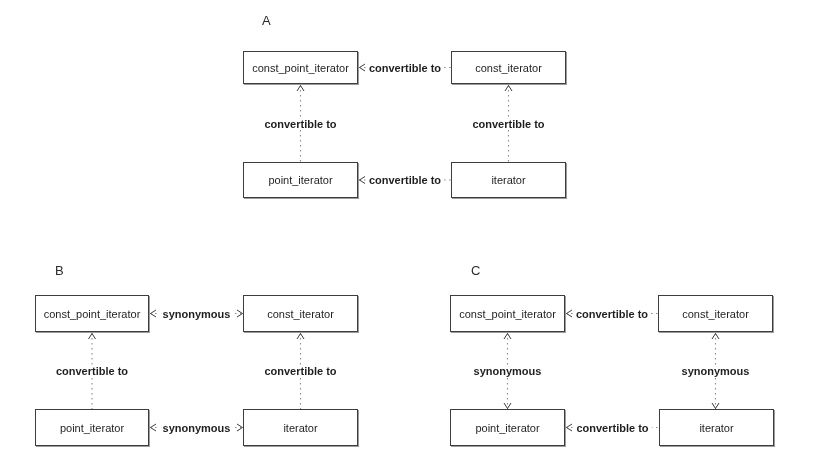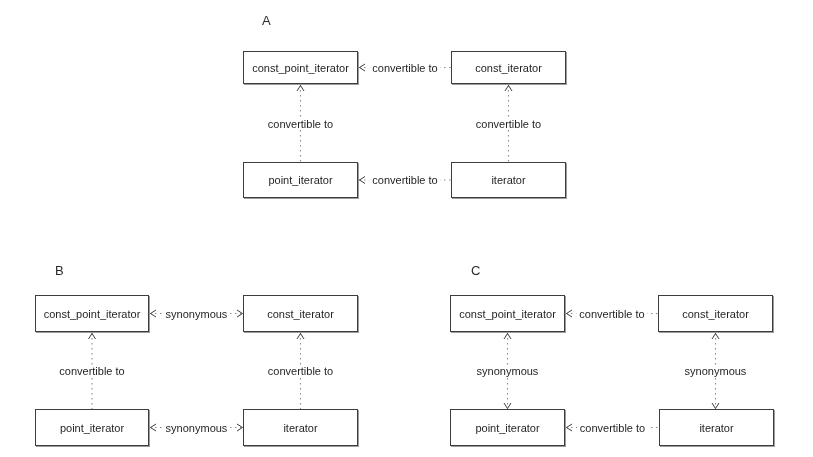--- a/index.html
+++ b/index.html
@@ -31,20 +31,21 @@
     color: #2b2b2b;
   }
   .edge-label {
     position: absolute;
     transform: translate(-50%, -50%);
     background: #ffffff;
     padding: 0 3px;
     font-size: 11px;
     color: #1f1f1f;
     white-space: nowrap;
+    font-weight: bold;
   }
 </style>
 </head>
 <body>
 
 <div class="canvas" style="width: 813px; height: 457px; background: rgb(255, 255, 255);">
   <svg class="edges-layer" xmlns="http://www.w3.org/2000/svg" width="813" height="457">
       <line x1="359" y1="67.5" x2="451" y2="67.5" stroke="#8a8a8a" stroke-width="1.1" stroke-dasharray="1.5 3.5"></line>
       <path d="M 365 64 L 359.5 67.5 L 365 71" fill="none" stroke="#3c3c3c" stroke-width="1"></path>
       <line x1="359" y1="180" x2="451" y2="180" stroke="#8a8a8a" stroke-width="1.1" stroke-dasharray="1.5 3.5"></line>

